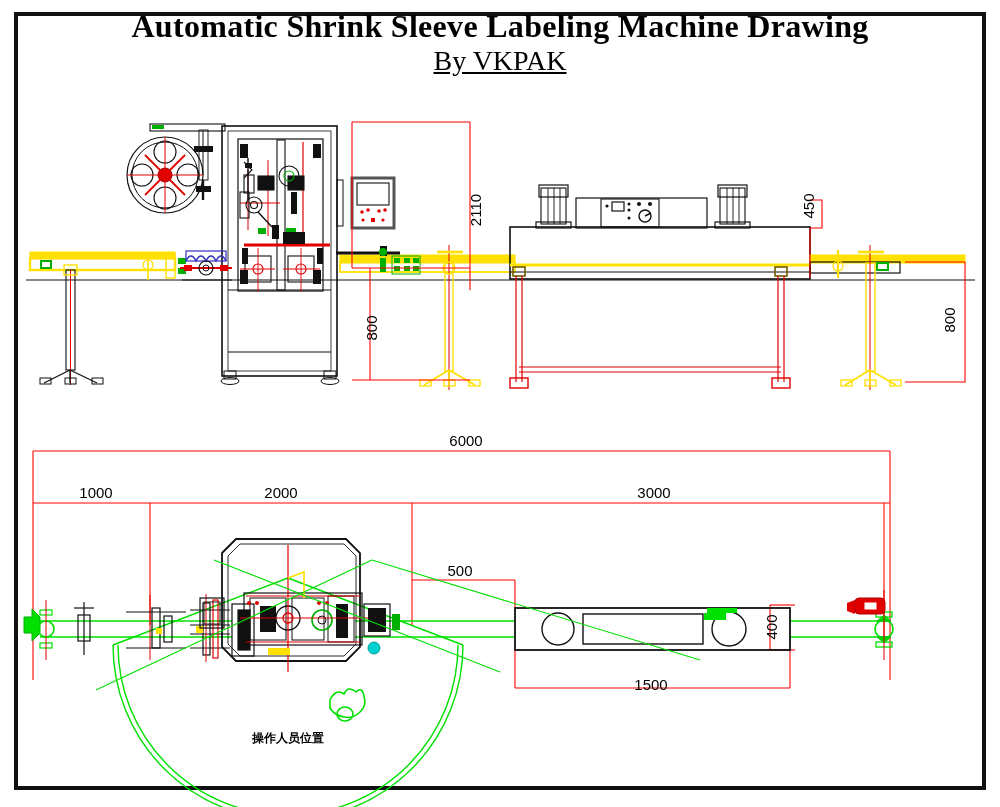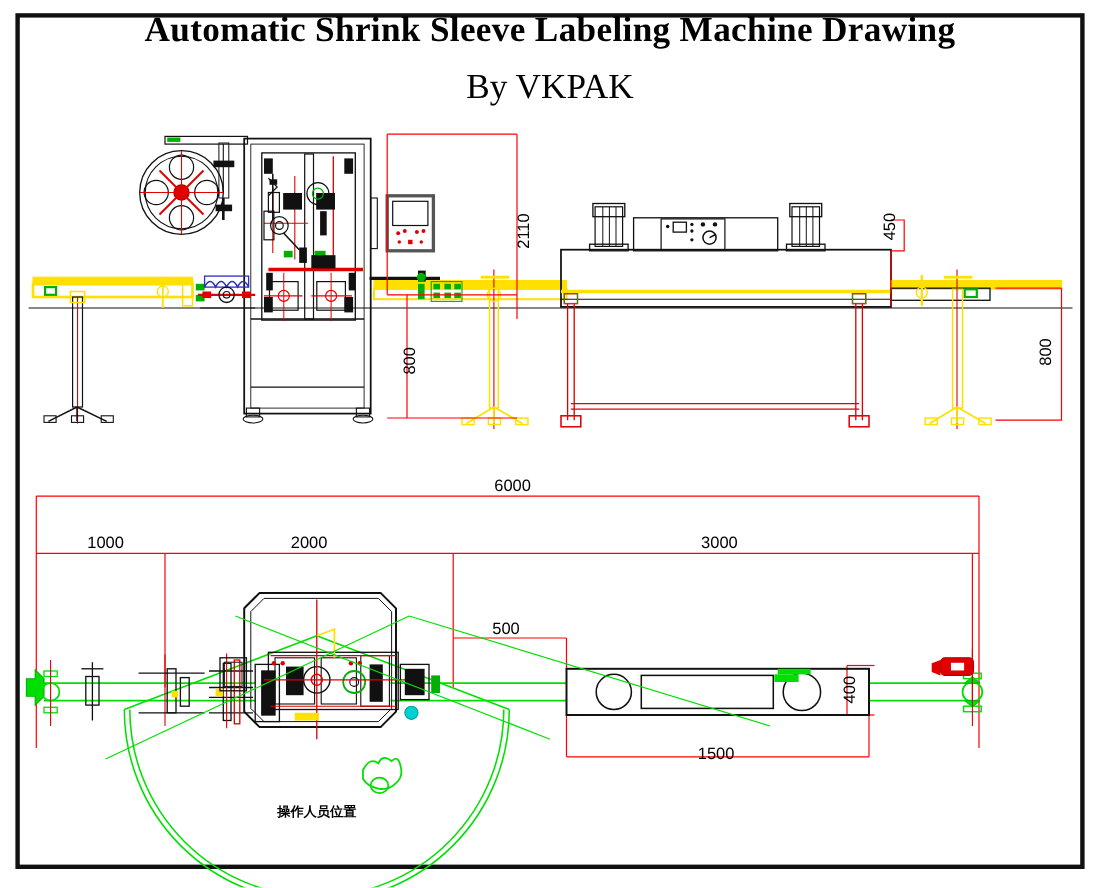--- a/index.html
+++ b/index.html
@@ -1,21 +1,21 @@
 <!DOCTYPE html>
 <html><head>
 <meta charset="utf-8">
 <style>
   html,body{margin:0;padding:0;background:#ffffff;}
   body{font-family:"Liberation Serif",serif;}
   #page{position:relative;width:1000px;height:807px;background:#ffffff;overflow:hidden;}
   #frame{position:absolute;left:14px;top:12px;width:972px;height:778px;border:4px solid #111111;box-sizing:border-box;background:#ffffff;}
   #title-block{position:absolute;left:0;top:10px;width:1000px;text-align:center;}
   #title-main{font-family:"Liberation Serif",serif;font-size:32px;font-weight:bold;color:#000;letter-spacing:0.3px;line-height:1.05;}
-  #title-sub{font-family:"Liberation Serif",serif;font-size:32px;color:#000;margin-top:18px;line-height:1.05;}
+  #title-sub{font-family:"Liberation Serif",serif;font-size:28px;color:#000;margin-top:2px;line-height:1.05;text-decoration:underline;}
   svg{position:absolute;left:0;top:0;}
   .dimtxt{font-family:"Liberation Sans",sans-serif;font-size:15px;fill:#000;}
   .dimtxt-v{font-family:"Liberation Sans",sans-serif;font-size:15px;fill:#000;}
   .cntxt{font-family:"DejaVu Sans",sans-serif;font-size:12px;font-weight:bold;fill:#000;}
 </style>
 </head>
 <body>
 
 <div id="page">
 

